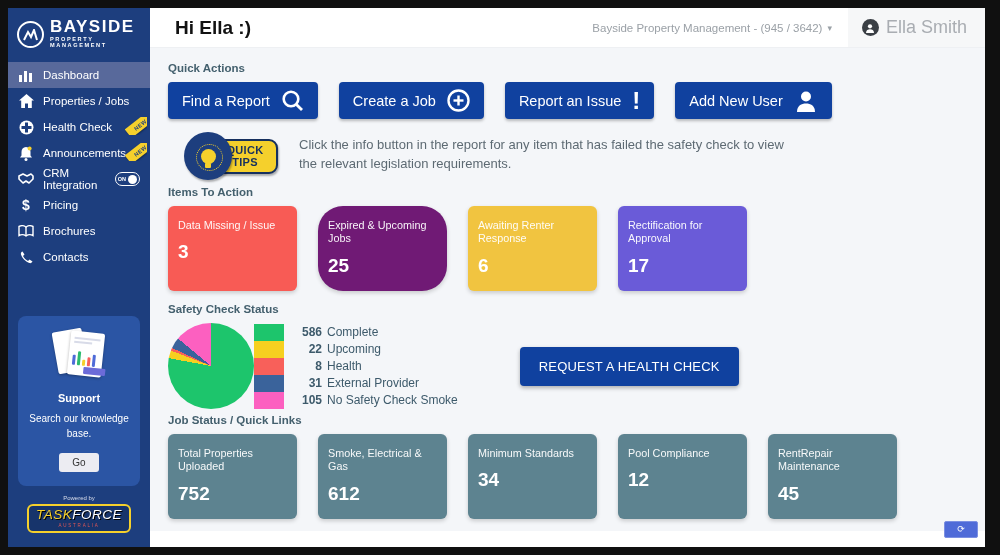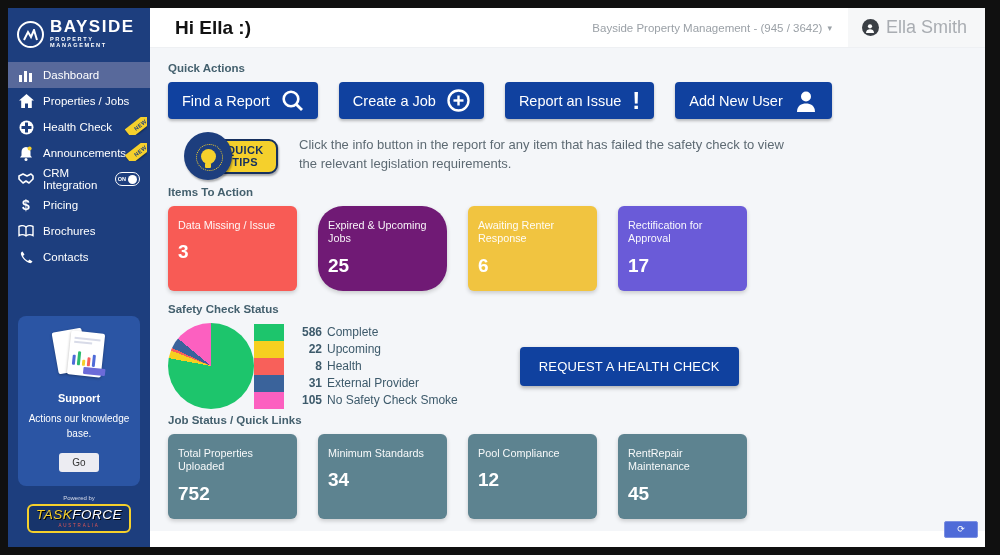--- a/index.html
+++ b/index.html
@@ -209,21 +209,21 @@
             <i style="height:10px;background:#4f6bd8;"></i>
               <i style="height:14px;background:#2dbb6e;"></i>
               <i style="height:6px;background:#f5d02c;"></i>
               <i style="height:9px;background:#f8605a;"></i>
               <i style="height:12px;background:#4f6bd8;"></i>
           </div>
           <div class="btn-strip"></div>
         </div>
       </div>
       <div class="support-title">Support</div>
-      <div class="support-text">Actions our knowledge base.</div>
+      <div class="support-text">Search our knowledge base.</div>
       <button class="go-btn">Go</button>
     </div>
 
     <div class="powered">
       <div class="powered-label">Powered by</div>
       <div class="tf-box">
         <div class="tf-text"><span class="t1">TASK</span><span class="t2">FORCE</span></div>
         <div class="tf-sub">AUSTRALIA</div>
       </div>
     </div>
@@ -368,20 +368,24 @@
         <button class="request-btn">REQUEST A HEALTH CHECK</button>
       </div>
 
       <div class="section-title">Job Status / Quick Links</div>
       <div class="cards-row">
         <div class="stat-card job-card" style="background: rgb(93, 131, 144);">
           <div class="stat-label">Total Properties Uploaded</div>
           <div class="stat-value">752</div>
         </div>
         <div class="stat-card job-card" style="background: rgb(93, 131, 144);">
+          <div class="stat-label">Smoke, Electrical &amp; Gas</div>
+          <div class="stat-value">612</div>
+        </div>
+        <div class="stat-card job-card" style="background: rgb(93, 131, 144);">
           <div class="stat-label">Minimum Standards</div>
           <div class="stat-value">34</div>
         </div>
         <div class="stat-card job-card" style="background: rgb(93, 131, 144);">
           <div class="stat-label">Pool Compliance</div>
           <div class="stat-value">12</div>
         </div>
         <div class="stat-card job-card" style="background: rgb(93, 131, 144);">
           <div class="stat-label">RentRepair Maintenance</div>
           <div class="stat-value">45</div>

